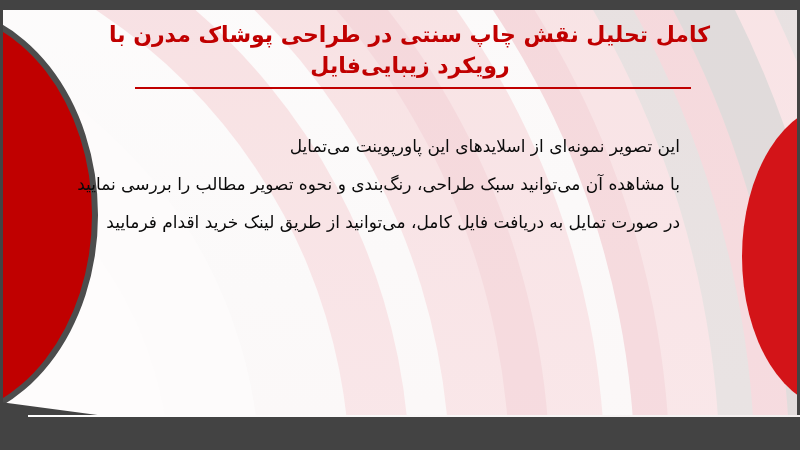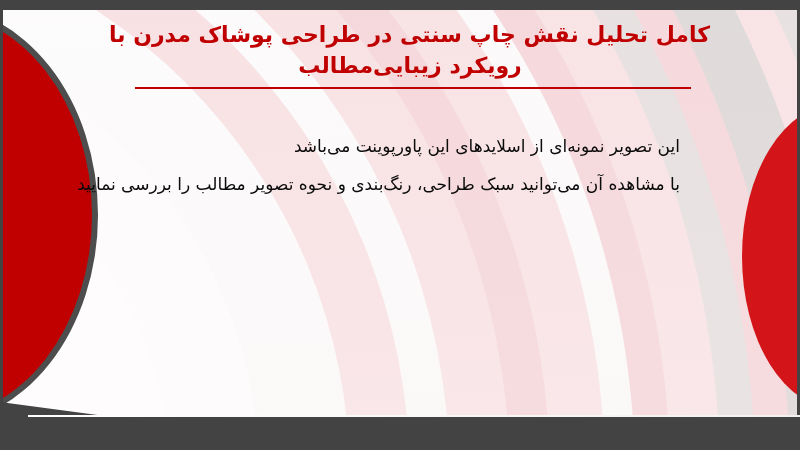--- a/index.html
+++ b/index.html
@@ -184,27 +184,28 @@
       </g>
       <rect x="0" y="0" width="800" height="409" fill="#ffffff" opacity="0.18"></rect>
     </svg>
 
     <div id="right-lens"></div>
 
     <div id="left-lens"></div>
 
     <div id="title-block">
       <div class="title-line">کامل تحلیل نقش چاپ سنتی در طراحی پوشاک مدرن با</div>
-      <div class="title-line">رویکرد زیبایی‌مطالب</div>
+      <div class="title-line">رویکرد زیبایی‌فایل</div>
     </div>
     <div id="title-rule"></div>
 
     <div id="body-block">
-      <div class="body-line">این تصویر نمونه‌ای از اسلایدهای این پاورپوینت می‌باشد</div>
+      <div class="body-line">این تصویر نمونه‌ای از اسلایدهای این پاورپوینت می‌تمایل</div>
       <div class="body-line">با مشاهده آن می‌توانید سبک طراحی، رنگ‌بندی و نحوه تصویر مطالب را بررسی نمایید</div>
+      <div class="body-line">در صورت تمایل به دریافت فایل کامل، می‌توانید از طریق لینک خرید اقدام فرمایید</div>
     </div>
 
   </div>
 
   <div id="bottom-hilite"></div>
   <div id="bottom-band"></div>
   <div id="top-band"></div>
   <div id="left-edge"></div>
   <div id="right-edge"></div>
 

